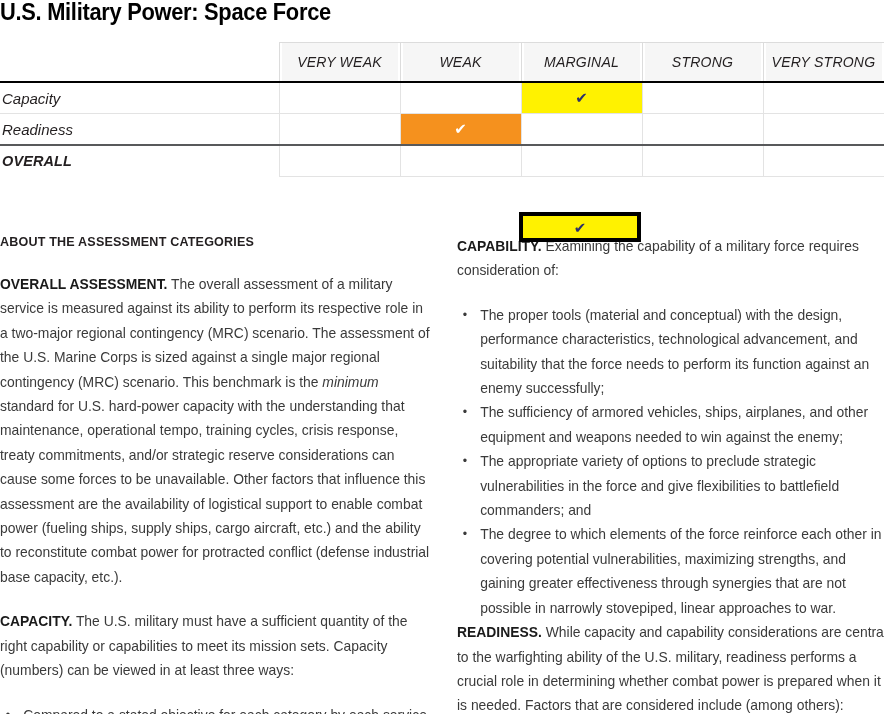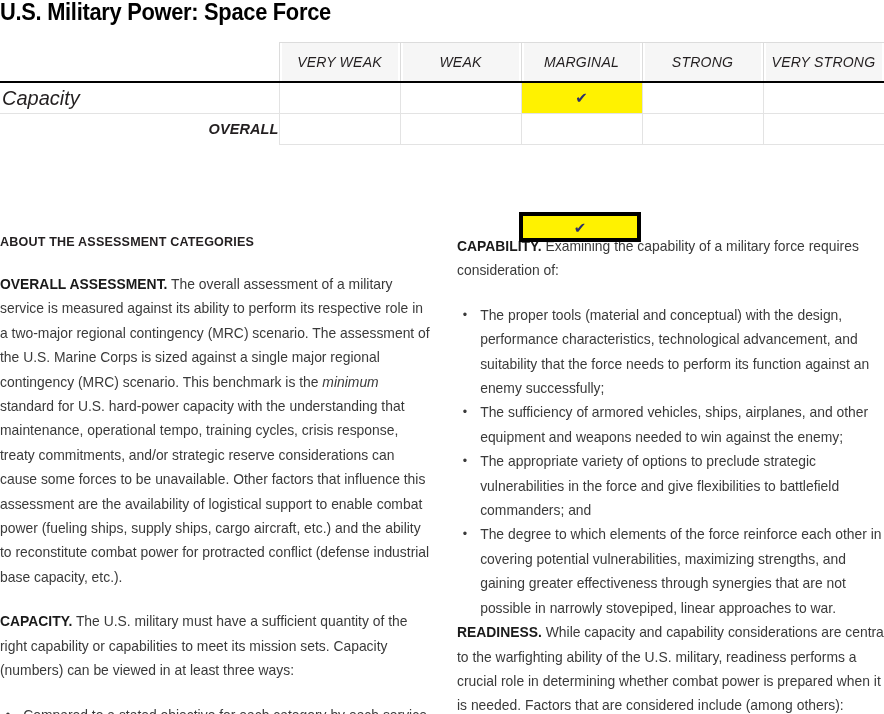--- a/index.html
+++ b/index.html
@@ -70,32 +70,31 @@
   }
   .sc-head th.blank-head {
     background: #ffffff;
     border: none;
   }
   .sc-head th.last-head { border-right: 1px solid #dcdcdc; }
 
   
   .sc-table td.lbl {
     text-align: left;
-    font-size: 20px;
+    font-size: 15px;
     color: #231f20;
     padding-left: 2px;
     border-bottom: 1px solid #e3e3e3;
   }
   .sc-table tr.row-capacity td.lbl { border-top: 2px solid #000000; }
   .sc-table tr.row-overall td.lbl {
     font-weight: bold;
     font-size: 14.5px;
     letter-spacing: 0.1px;
     border-bottom: none;
-    text-align: right;
   }
   .sc-table tr.row-readiness td.lbl { border-bottom: 2px solid #58595b; }
 
   .sc-table td.cell {
     border-left: 1px solid #e3e3e3;
     border-bottom: 1px solid #e3e3e3;
     text-align: center;
     position: relative;
   }
   .sc-table td.cell.last-cell { border-right: 1px solid #e3e3e3; }
@@ -230,20 +229,30 @@
       <tr class="row-capacity">
         <td class="lbl">Capacity</td>
         <td class="cell"></td>
         <td class="cell"></td>
         <td class="cell fill-yellow">
           <span class="chk dark">✔</span>
         </td>
         <td class="cell"></td>
         <td class="cell last-cell"></td>
       </tr>
+      <tr class="row-readiness">
+        <td class="lbl">Readiness</td>
+        <td class="cell"></td>
+        <td class="cell fill-orange">
+          <span class="chk light">✔</span>
+        </td>
+        <td class="cell"></td>
+        <td class="cell"></td>
+        <td class="cell last-cell"></td>
+      </tr>
       <tr class="row-overall">
         <td class="lbl">OVERALL</td>
         <td class="cell"></td>
         <td class="cell"></td>
         <td class="cell"></td>
         <td class="cell"></td>
         <td class="cell last-cell"></td>
       </tr>
     </tbody>
   </table>

